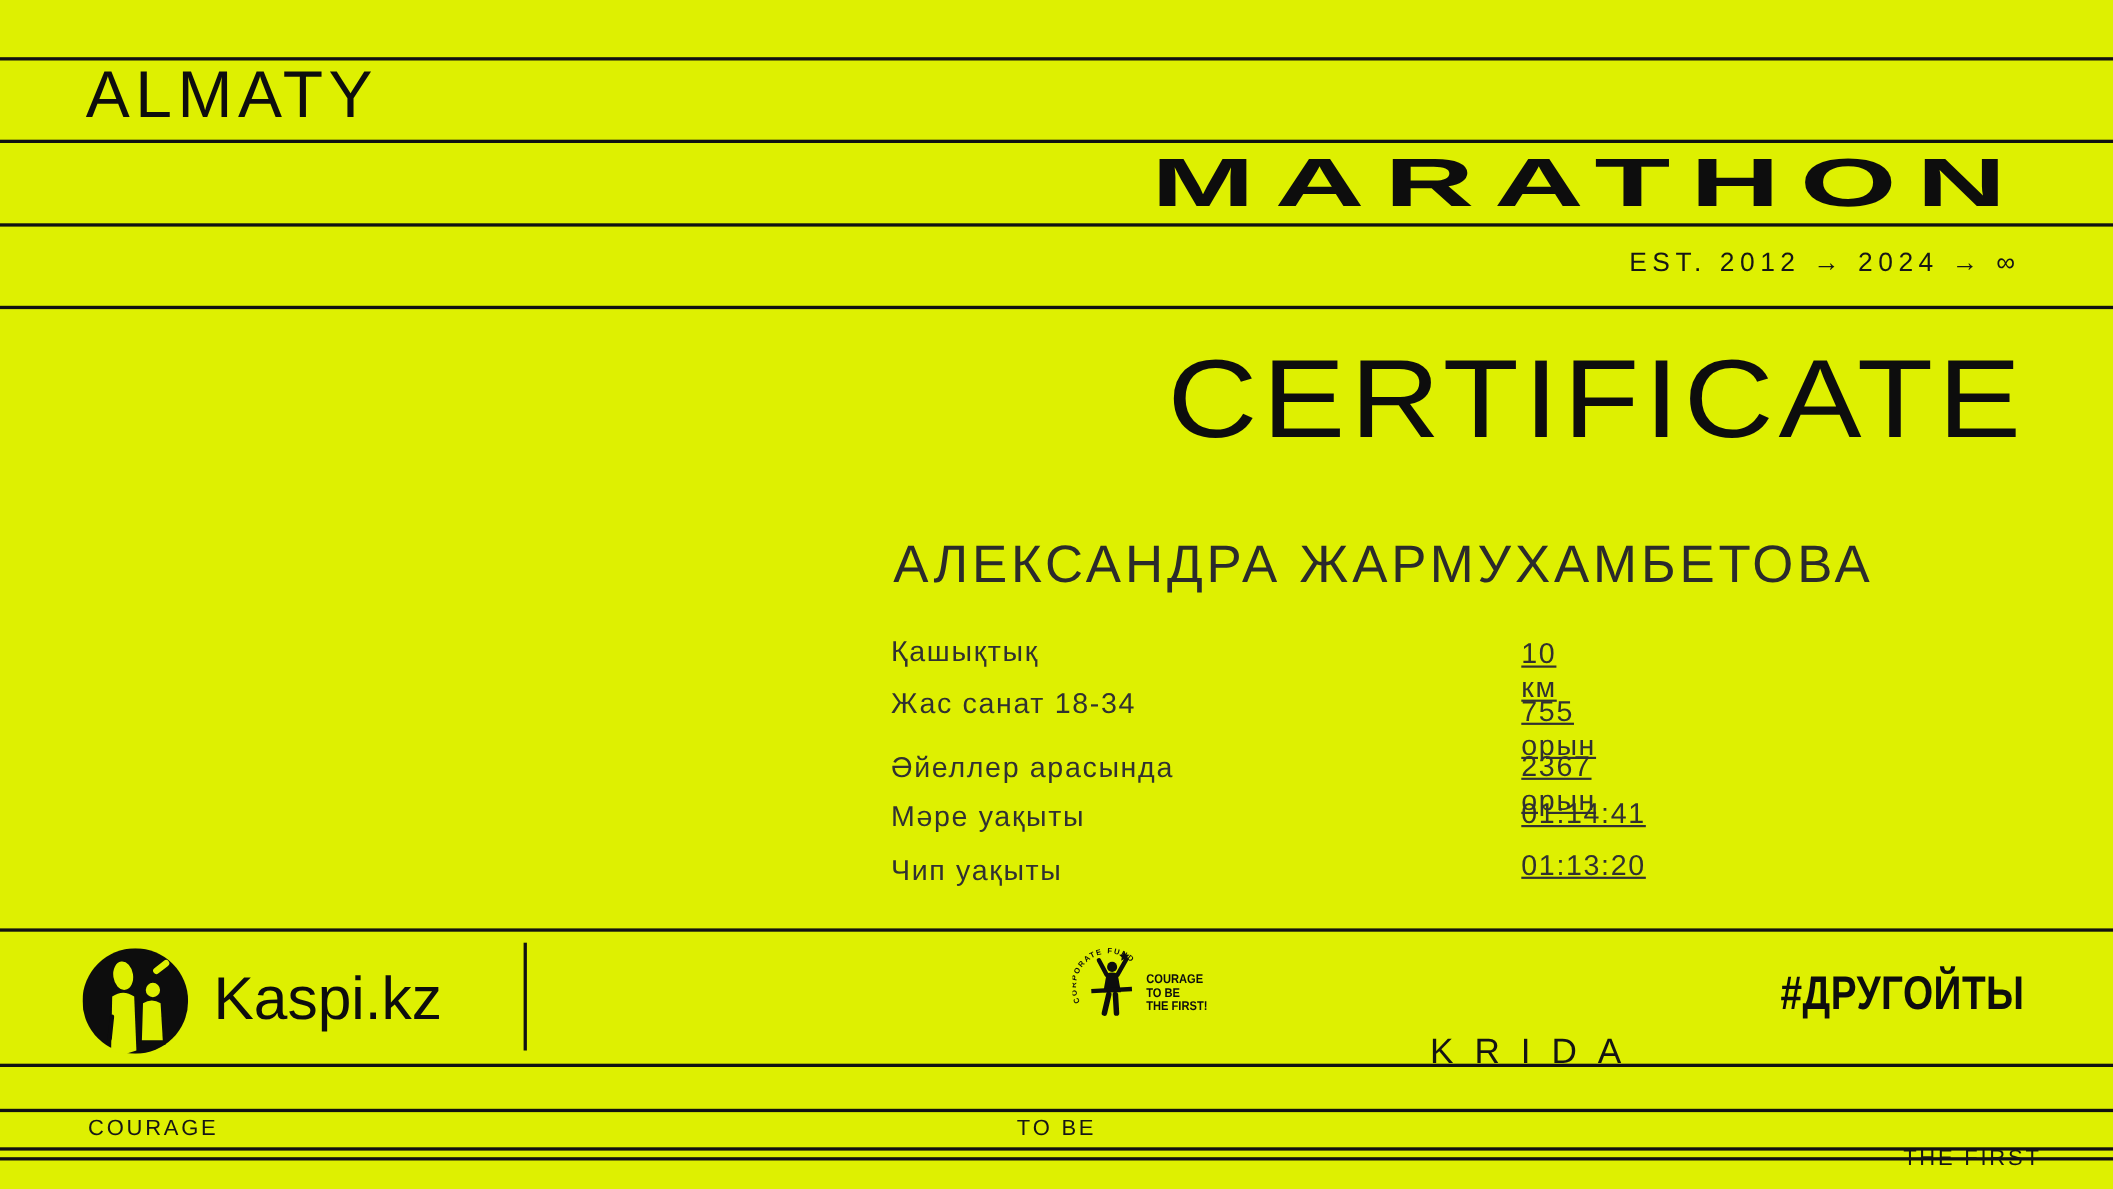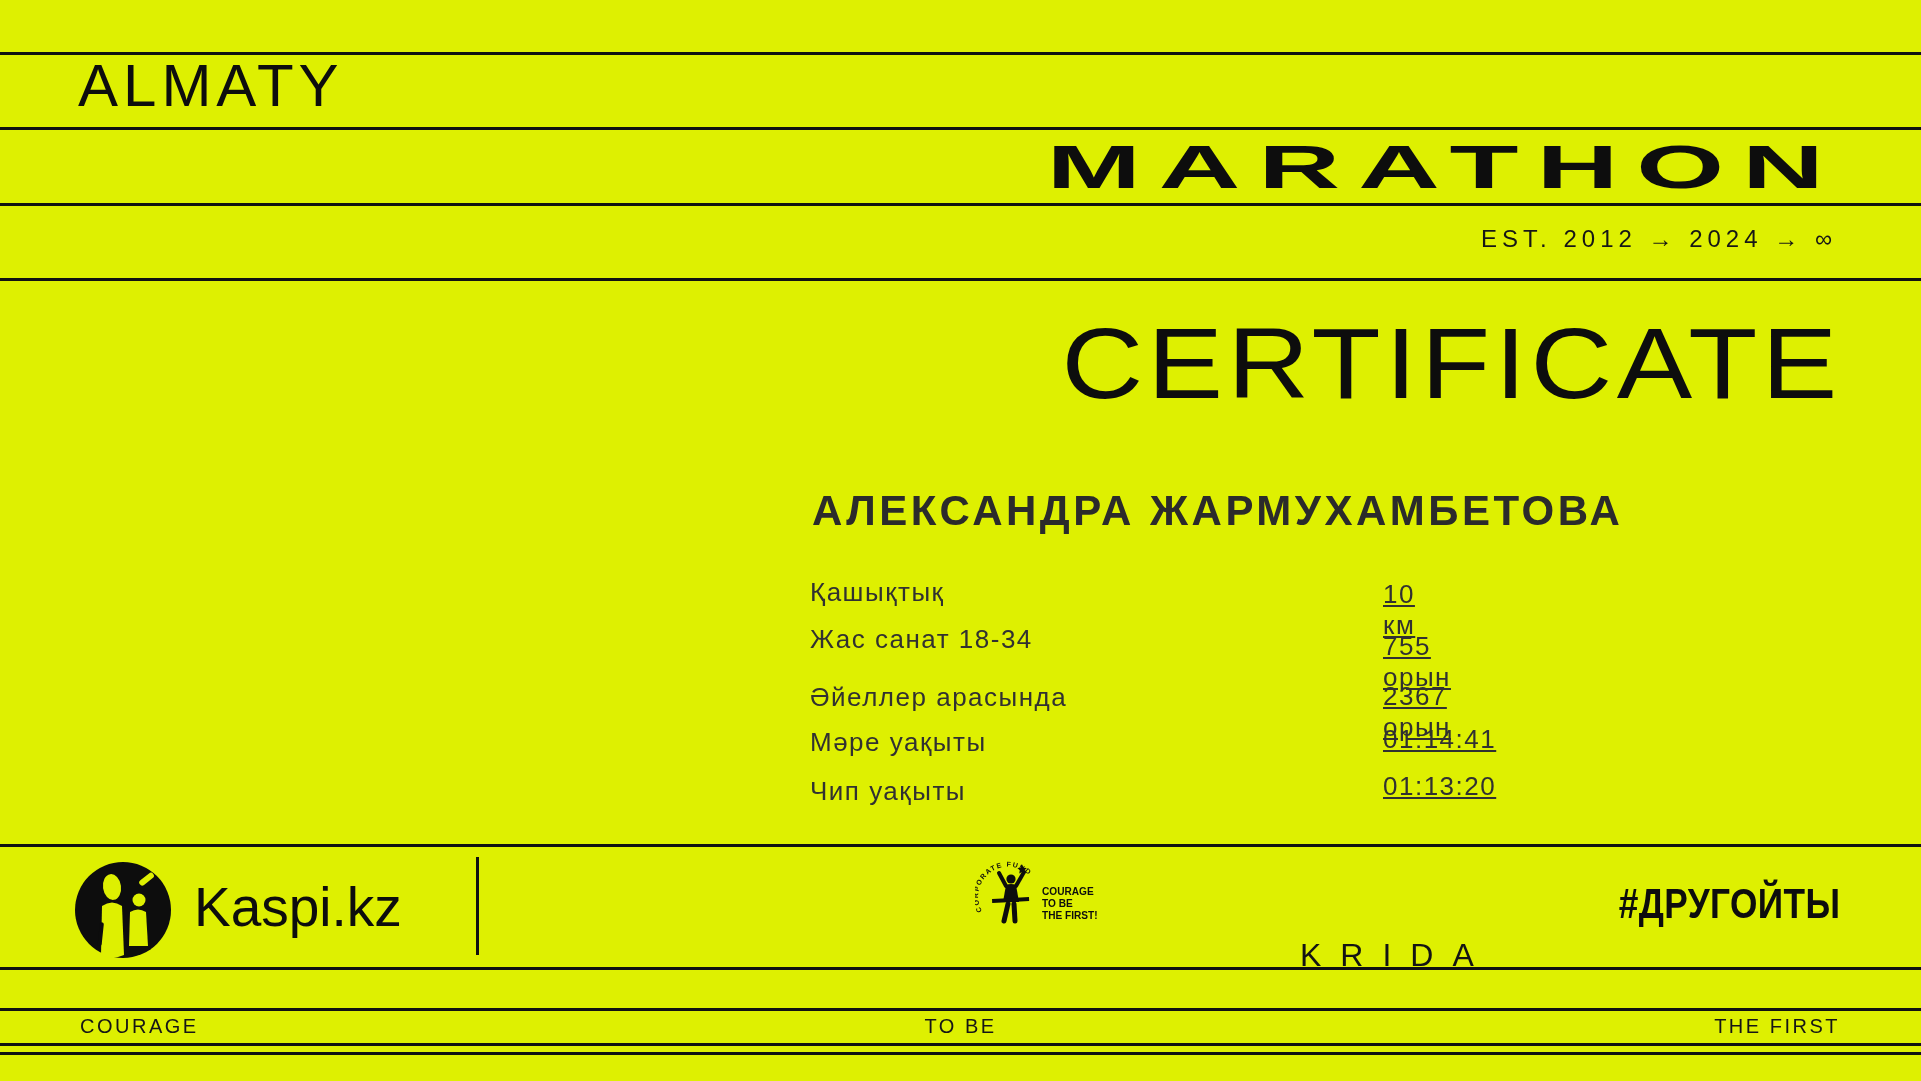--- a/index.html
+++ b/index.html
@@ -19,21 +19,21 @@
   .hl5{top:844px}.hl6{top:967px}.hl7{top:1008px}.hl8{top:1043px}.hl9{top:1052px}
 
   .txt{position:absolute;line-height:1;white-space:nowrap;}
 
   .almaty{left:78px;top:56px;font-size:60px;font-weight:400;letter-spacing:5px;color:#0d0d0d;}
   .marathon{right:79px;top:136px;font-size:62px;font-weight:700;letter-spacing:10px;
             transform:scaleX(1.82);transform-origin:100% 50%;color:#0d0d0d;}
   .est{right:84px;top:227px;font-size:24px;font-weight:400;letter-spacing:5px;color:#161616;}
   .cert-title{right:79px;top:313px;font-size:101px;font-weight:400;letter-spacing:4px;
               transform:scaleX(1.12);transform-origin:100% 50%;color:#0d0d0d;}
-  .runner-name{left:812px;top:490px;font-size:42px;font-weight:700;letter-spacing:3.5px;color:#2b2b2b;}
+  .runner-name{left:812px;top:490px;font-size:48px;font-weight:400;letter-spacing:3.5px;color:#2b2b2b;}
 
   .stat-row{position:absolute;left:810px;font-size:26px;letter-spacing:1.5px;color:#313131;}
   .stat-row .val{position:absolute;left:573px;text-decoration:underline;}
   .sr1{top:577px}.sr1 .val{top:2px}
   .sr2{top:624px}.sr2 .val{top:7px}
   .sr3{top:682px}.sr3 .val{top:-1px}
   .sr4{top:727px}.sr4 .val{top:-3px}
   .sr5{top:776px}.sr5 .val{top:-5px}
 
   
@@ -60,21 +60,21 @@
   .fund-text{position:absolute;left:67px;top:28px;font-size:11.5px;font-weight:600;
              line-height:11.8px;color:#0d0d0d;transform:scaleX(.88);transform-origin:0 0;
              white-space:nowrap;}
   .krida{left:1300px;top:939px;font-size:32px;font-weight:400;letter-spacing:19px;color:#141414;}
   .hashtag{right:81px;top:882px;font-size:43px;font-weight:700;letter-spacing:.5px;
            transform:scaleX(.82);transform-origin:100% 50%;color:#0d0d0d;}
 
   .foot{top:1016px;font-size:20px;font-weight:500;letter-spacing:2.5px;color:#161616;}
   .foot-left{left:80px;}
   .foot-center{left:0;width:1921px;text-align:center;}
-  .foot-right{right:81px;}
+  .foot-right{right:65px;margin-top:27px;}
 </style>
 </head>
 <body>
 
 <div id="canvas" style="background: rgb(222, 240, 1);">
 
   <div class="hline hl1"></div>
   <div class="hline hl2"></div>
   <div class="hline hl3"></div>
   <div class="hline hl4"></div>

